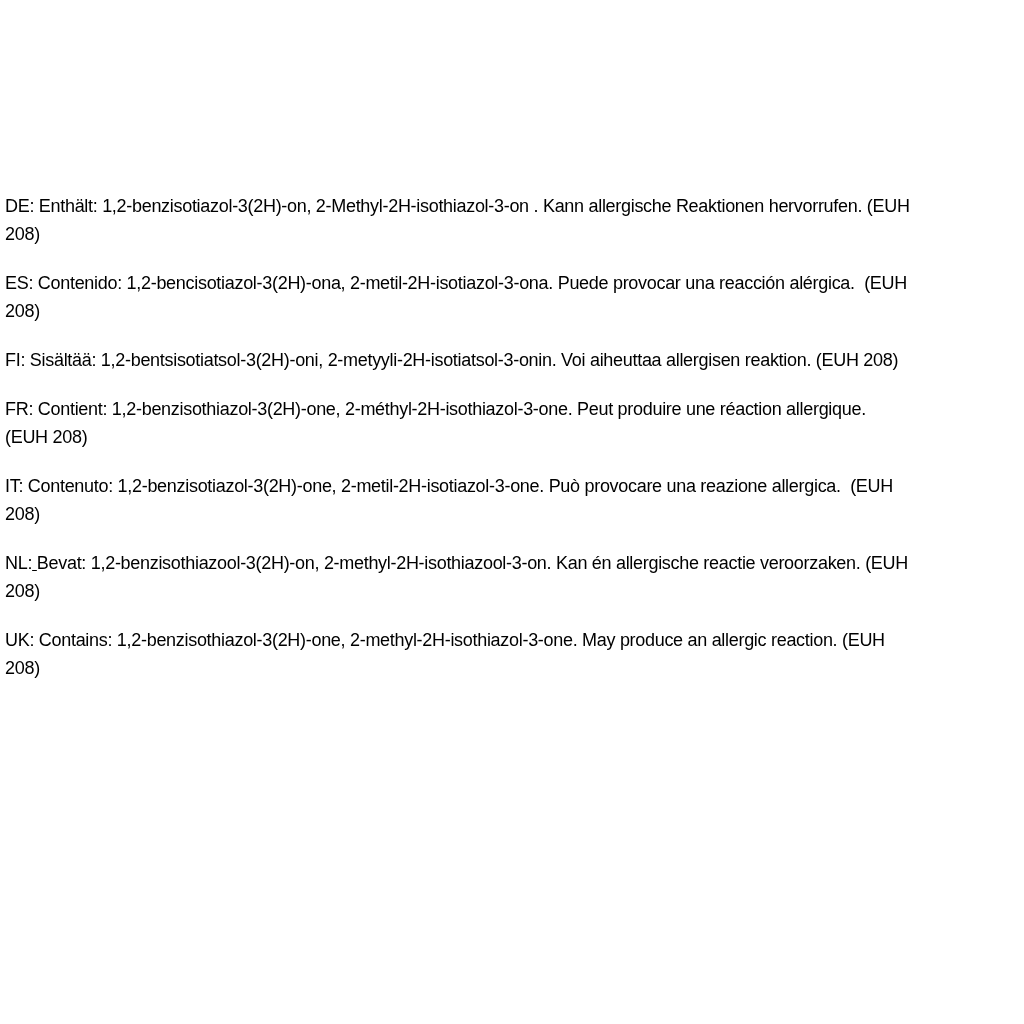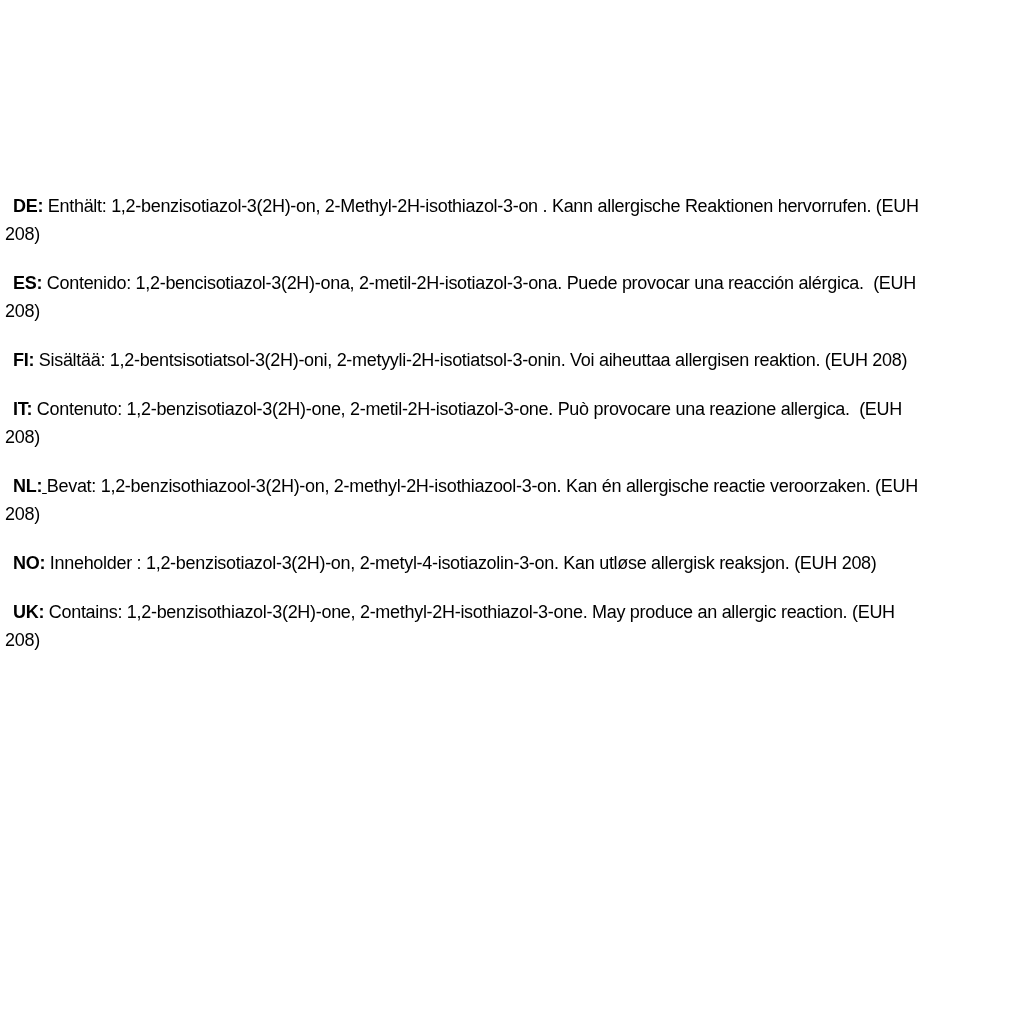--- a/index.html
+++ b/index.html
@@ -18,22 +18,21 @@
     font-family: "Liberation Sans", sans-serif;
     font-size: 18px;
     line-height: 28px;
     letter-spacing: -0.3px;
     color: #000000;
   }
   .para {
     margin: 0 0 21px 0;
   }
   .label {
-    font-weight: bold;
-    margin-left: 8px;
+    font-weight: normal;
   }
   .sep::before {
     content: "\00a0";
   }
   .sep.underlined {
     text-decoration: underline;
   }
   .text {
     white-space: pre-wrap;
   }
@@ -45,26 +44,27 @@
   <div id="paragraphs">
   <p class="para"><b class="label">DE:</b><span class="sep"></span><span class="text">Enthält: 1,2-benzisotiazol-3(2H)-on, 2-Methyl-2H-isothiazol-3-on . Kann allergische Reaktionen hervorrufen. (EUH
 208)</span></p>
 
 
   <p class="para"><b class="label">ES:</b><span class="sep"></span><span class="text">Contenido: 1,2-bencisotiazol-3(2H)-ona, 2-metil-2H-isotiazol-3-ona. Puede provocar una reacción alérgica.  (EUH
 208)</span></p>
 
   <p class="para"><b class="label">FI:</b><span class="sep"></span><span class="text">Sisältää: 1,2-bentsisotiatsol-3(2H)-oni, 2-metyyli-2H-isotiatsol-3-onin. Voi aiheuttaa allergisen reaktion. (EUH 208)</span></p>
 
+  <p class="para"><b class="label">FR:</b><span class="sep"></span><span class="text">Contient: 1,2-benzisothiazol-3(2H)-one, 2-méthyl-2H-isothiazol-3-one. Peut produire une réaction allergique.
+(EUH 208)</span></p>
 
   <p class="para"><b class="label">IT:</b><span class="sep"></span><span class="text">Contenuto: 1,2-benzisotiazol-3(2H)-one, 2-metil-2H-isotiazol-3-one. Può provocare una reazione allergica.  (EUH
 208)</span></p>
 
   <p class="para"><b class="label">NL:</b><span class="sep underlined"></span><span class="text">Bevat: 1,2-benzisothiazool-3(2H)-on, 2-methyl-2H-isothiazool-3-on. Kan én allergische reactie veroorzaken. (EUH
 208)</span></p>
 
-  <p class="para"><b class="label">NO:</b><span class="sep"></span><span class="text">Inneholder : 1,2-benzisotiazol-3(2H)-on, 2-metyl-4-isotiazolin-3-on. Kan utløse allergisk reaksjon. (EUH 208)</span></p>
 
 
   <p class="para"><b class="label">UK:</b><span class="sep"></span><span class="text">Contains: 1,2-benzisothiazol-3(2H)-one, 2-methyl-2H-isothiazol-3-one. May produce an allergic reaction. (EUH
 208)</span></p>
 </div>
 </div>
 
 </body></html>

